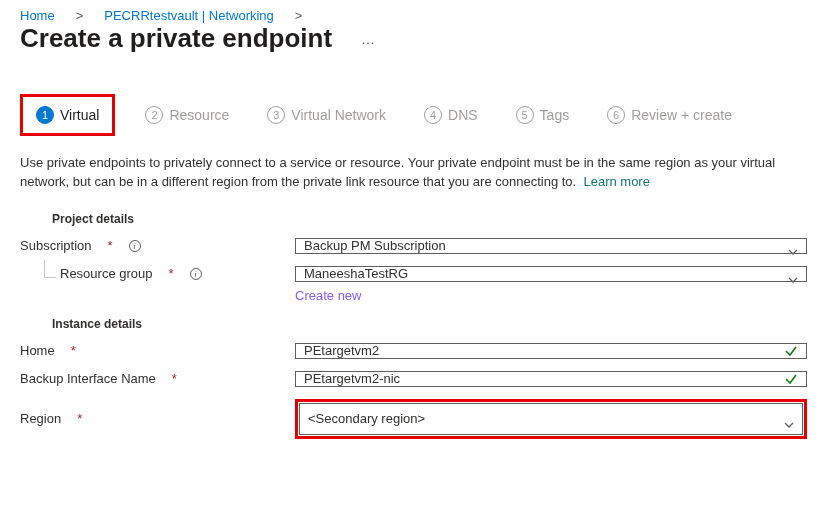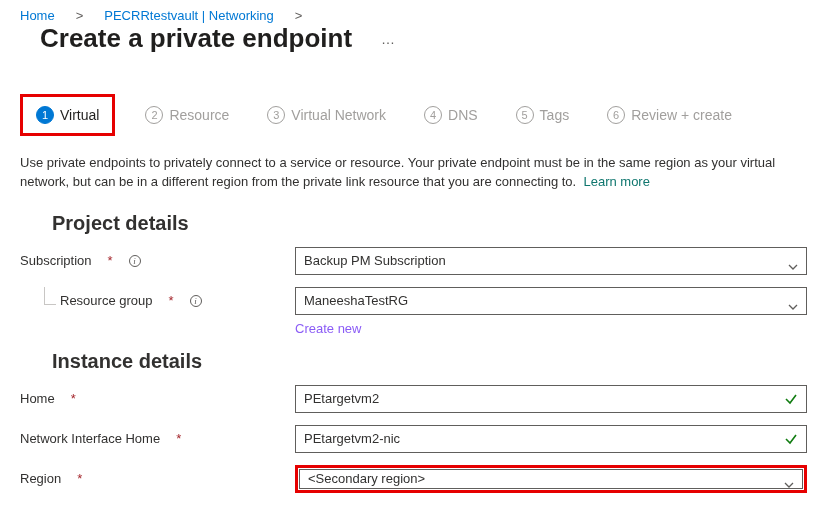--- a/index.html
+++ b/index.html
@@ -19,21 +19,21 @@
     margin-bottom: 0;
   }
   .breadcrumb a { color: #0078d4; text-decoration: none; cursor: pointer; }
   .breadcrumb .sep { color: #605e5c; }
   h1 {
     font-size: 26px;
     font-weight: 600;
     color: #201f1e;
     display: inline-block;
   }
-  .title-row { display: flex; align-items: center; gap: 29px; margin-bottom: 40px; margin-left: 20px; }
+  .title-row { display: flex; align-items: center; gap: 29px; margin-bottom: 40px; }
   .ellipsis { color: #605e5c; font-size: 14px; letter-spacing: 1px; cursor: pointer; }
   .tabs {
     display: flex;
     align-items: center;
     gap: 22px;
     margin-bottom: 18px;
   }
   .tab {
     display: flex;
     align-items: center;
@@ -58,21 +58,21 @@
     background: #0078d4;
     border-color: #0078d4;
     color: #fff;
   }
   .tab-highlight {
     border: 3px solid #e60000;
     padding: 3px 5px;
   }
   .desc { font-size: 13px; color: #323130; line-height: 1.45; margin-bottom: 20px; max-width: 790px; }
   .desc a { color: #0f766e; text-decoration: none; cursor: pointer; }
-  .section-head { font-size: 20px; font-weight: 600; margin-bottom: 12px; margin-top: 6px; padding-left: 32px; }
+  .section-head { font-size: 12px; font-weight: 600; margin-bottom: 12px; margin-top: 6px; padding-left: 32px; }
   .form-row {
     display: flex;
     align-items: center;
     margin-bottom: 12px;
   }
   .form-row.indent .label-cell { padding-left: 40px; position: relative; }
   .indent-line {
     position: absolute;
     left: 24px; top: -6px;
     width: 12px; height: 18px;
@@ -96,21 +96,21 @@
     justify-content: center;
     font-size: 9px;
     color: #605e5c;
     font-style: italic;
     font-family: Georgia, serif;
     cursor: pointer;
   }
   .control-cell { flex: 1; max-width: 515px; }
   .select-box, .text-box {
     width: 100%;
-    height: 28px;
+    height: 16px;
     border: 1px solid #605e5c;
     padding: 0 24px 0 8px;
     font-size: 13px;
     position: relative;
     display: flex;
     align-items: center;
     background: #fff;
     cursor: pointer;
   }
   .text-box { cursor: text; }
@@ -128,21 +128,21 @@
     transform: translateY(-50%);
     width: 14px; height: 14px;
   }
   .checkmark svg polyline { stroke: #107c10; stroke-width: 1.6; fill: none; }
   .link { color: #8b5cf6; font-size: 13px; text-decoration: none; cursor: pointer; }
   .sublink-row { margin-left: 275px; margin-top: -6px; margin-bottom: 14px; }
   .region-highlight {
     border: 3px solid #e60000;
     padding: 1px;
   }
-  .region-highlight .select-box { border-color: #605e5c; height: 20px; }
+  .region-highlight .select-box { border-color: #605e5c; height: 32px; }
 </style>
 </head>
 <body>
 
 <div class="breadcrumb">
   <a>Home</a>
   <span class="sep">&gt;</span>
   <a>PECRRtestvault | Networking</a>
   <span class="sep">&gt;</span>
 </div>
@@ -236,21 +236,21 @@
       <span>PEtargetvm2</span>
       <span class="checkmark"><svg viewBox="0 0 14 14">
             <polyline points="2,7 6,11 12,3"></polyline>
           </svg></span>
     </div>
   </div>
 </div>
 
 <div class="form-row">
   <div class="label-cell">
-    <span>Network Interface Home</span>
+    <span>Backup Interface Name</span>
     <span class="req">*</span>
   </div>
   <div class="control-cell">
     <div class="text-box">
       <span>PEtargetvm2-nic</span>
       <span class="checkmark"><svg viewBox="0 0 14 14">
             <polyline points="2,7 6,11 12,3"></polyline>
           </svg></span>
     </div>
   </div>

